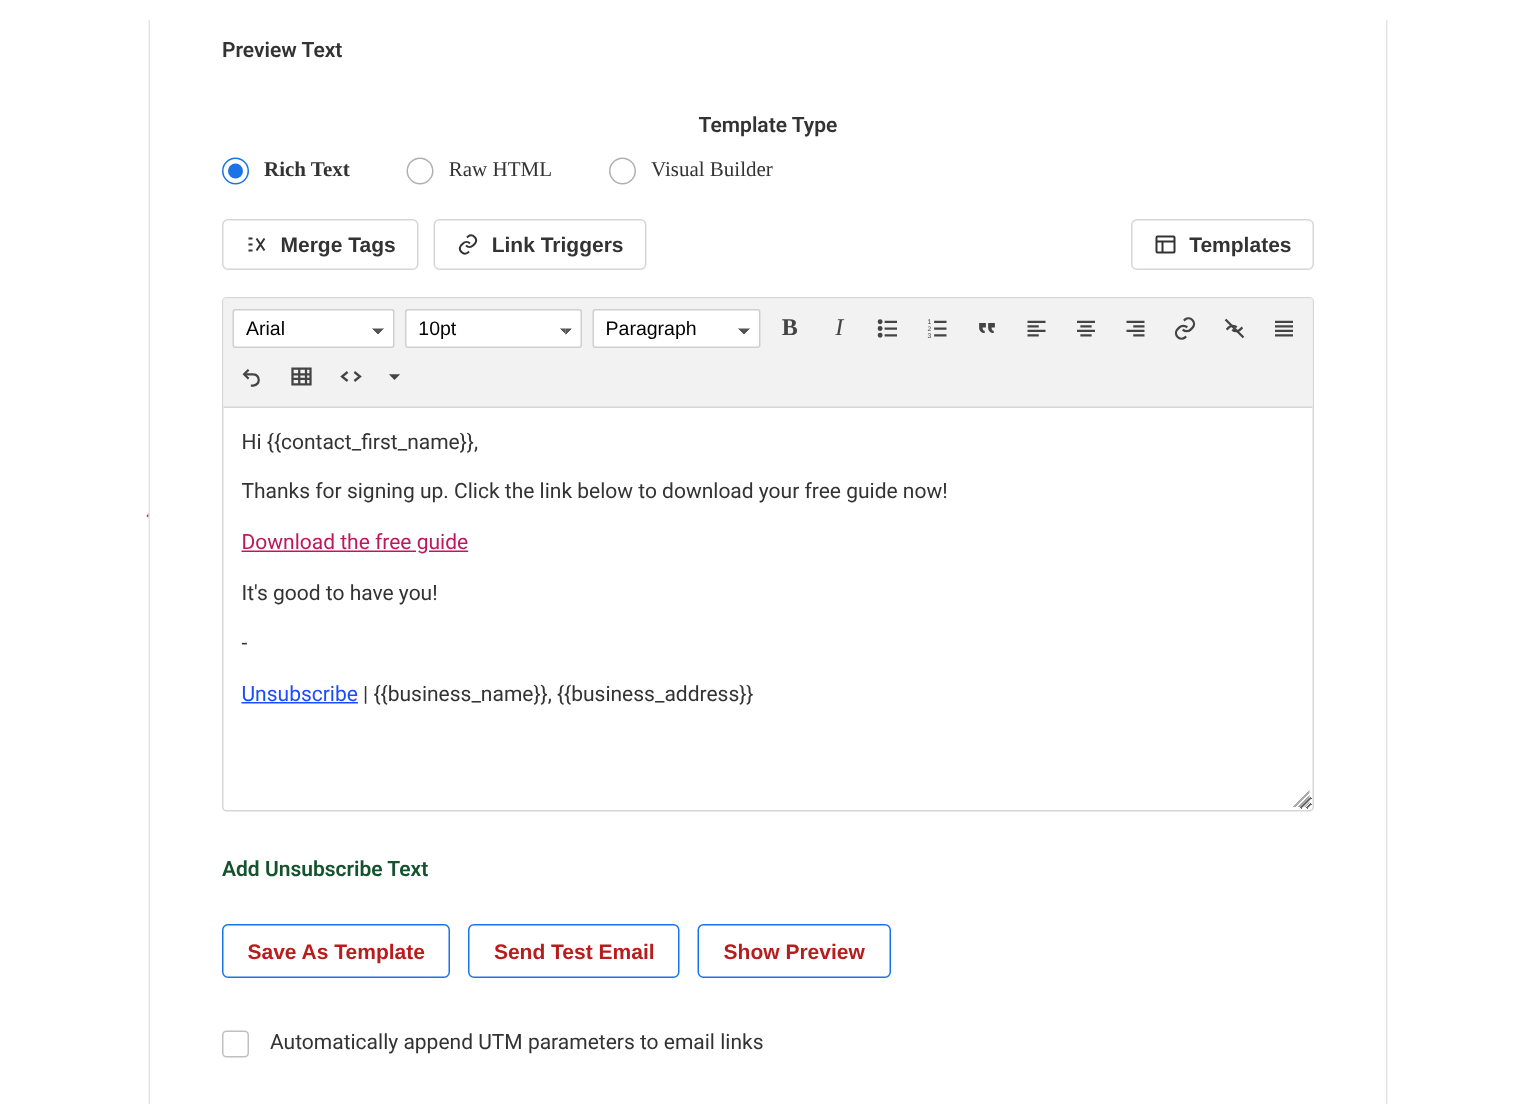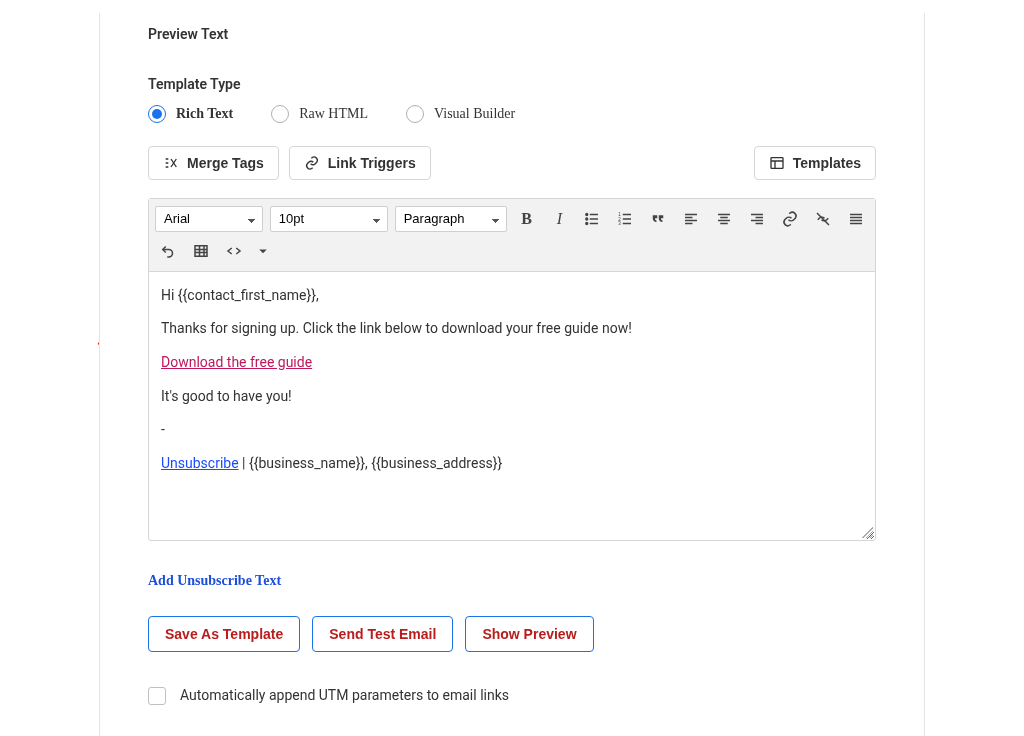--- a/index.html
+++ b/index.html
@@ -39,21 +39,21 @@
   .text-input {
     width: 100%;
     border: 1px solid #d6d6d6;
     border-radius: 6px;
     padding: 10px 12px;
     font-size: 15px;
     color: #333;
     outline: none;
   }
   .text-input::placeholder { color: #888; }
-  .section-gap { margin-top: 30px; }
+  .section-gap { margin-top: 30px; text-align: center; }
   .radio-row { display: flex; gap: 38px; margin-bottom: 22px; font-family: Liberation Serif, serif; }
   .radio-item { display: flex; align-items: center; gap: 10px; cursor: pointer; }
   .radio-outer {
     width: 18px; height: 18px; border: 1px solid #b0b0b0;
     border-radius: 50%; display: flex; align-items: center; justify-content: center;
   }
   .radio-item.selected .radio-outer { border-color: #1a73e8; }
   .radio-inner { width: 10px; height: 10px; border-radius: 50%; background: #1a73e8; display: none; }
   .radio-item.selected .radio-inner { display: block; }
   .radio-item.selected .radio-label { font-weight: 600; }
@@ -86,21 +86,21 @@
     border-radius: 2px; cursor: pointer; color: #444;
   }
   .ed-btn svg { width: 18px; height: 18px; }
   .editor-body {
     padding: 14px 12px; font-size: 14px; color: #333;
     min-height: 268px; position: relative; overflow: auto; resize: vertical;
   }
   .editor-body p { margin: 0 0 14px 0; }
   .eb-link-u { font-weight: 400; text-decoration: underline; color: #be185d; }
   .eb-unsub { color: #1a4cff; text-decoration: underline; }
-  .link-action { color: #1d4ed8; font-size: 14px; font-weight: 600; cursor: pointer; margin-top: 30px; display: inline-block; font-family: Liberation Serif, serif; }
+  .link-action { color: #14532d; font-size: 14px; font-weight: 600; cursor: pointer; margin-top: 30px; display: inline-block; }
   .btn-row { display: flex; gap: 12px; margin-top: 26px; }
   .btn-outline-blue {
     border: 1px solid #1a73e8; color: #b91c1c; background: #fff;
     padding: 9px 16px; border-radius: 4px; font-weight: 600; font-size: 14px; cursor: pointer;
   }
   .chk-row { display: flex; align-items: center; gap: 14px; margin-top: 34px; }
   .chk-box { width: 18px; height: 18px; border: 1px solid #c0c0c0; border-radius: 3px; cursor: pointer; }
   .chk-label { font-size: 14px; color: #333; }
   .resize-handle {
     position: absolute; right: 2px; bottom: 2px; width: 14px; height: 14px;

